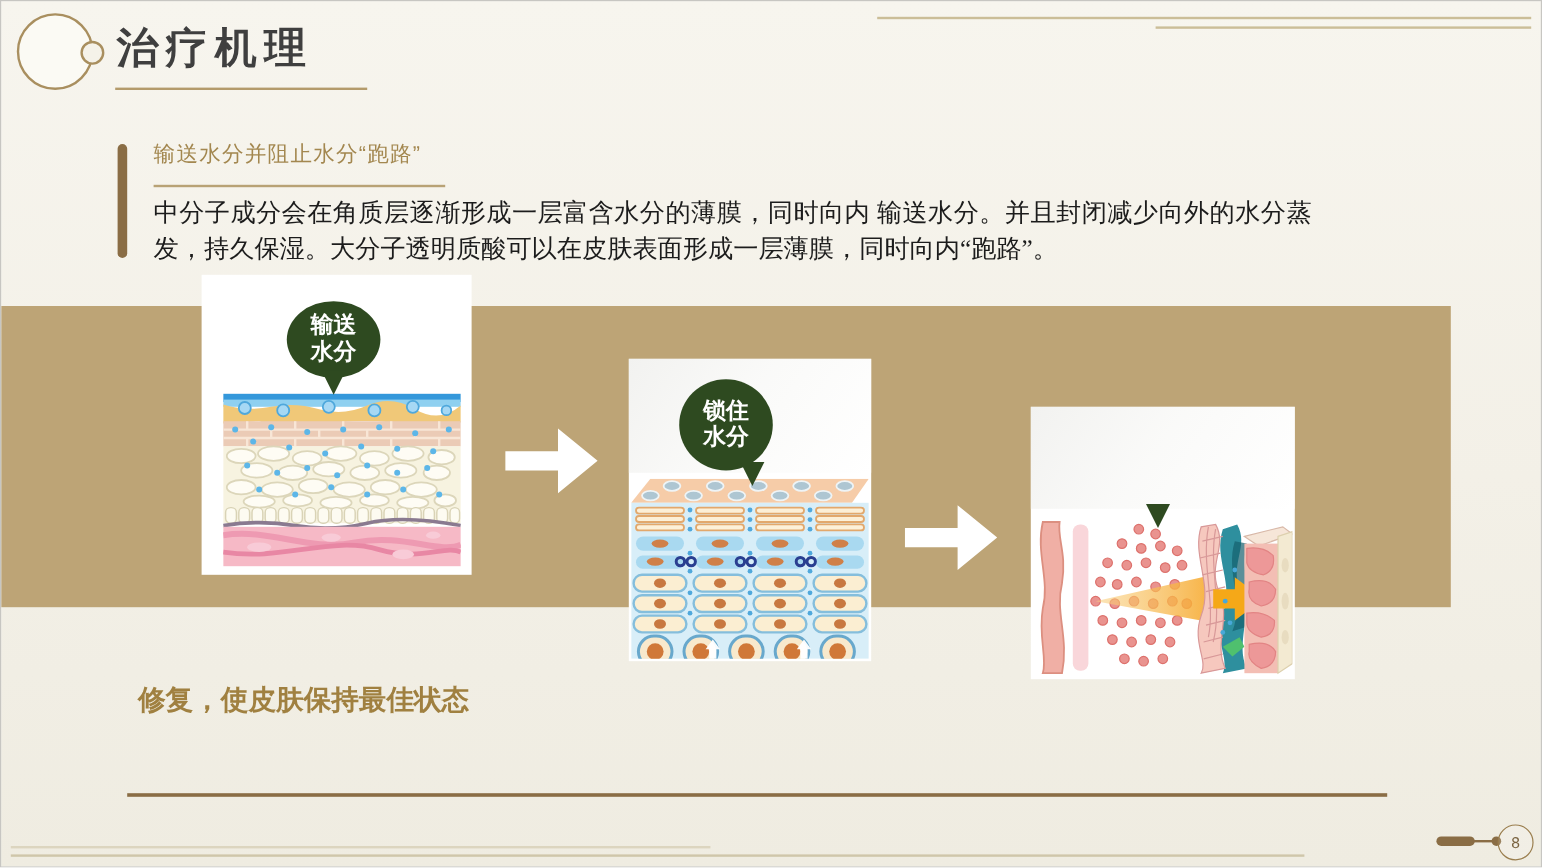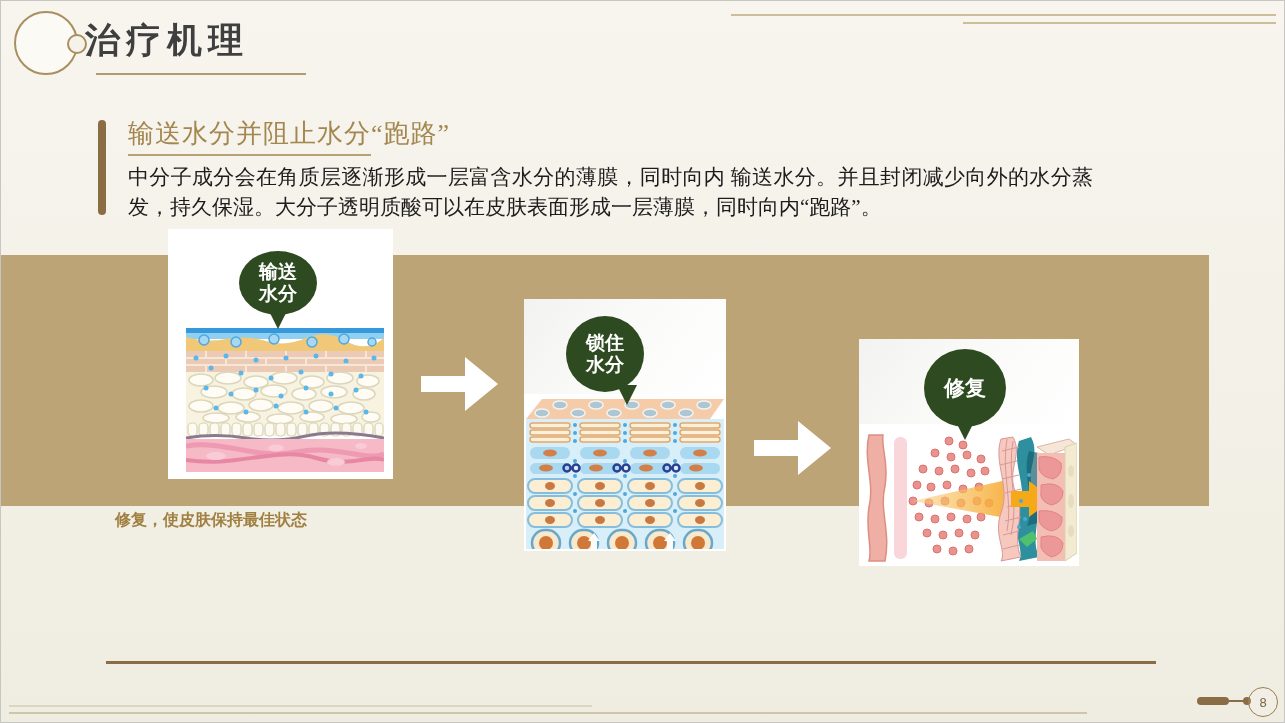--- a/index.html
+++ b/index.html
@@ -6,27 +6,27 @@
   body{font-family:"Liberation Sans","DejaVu Sans",sans-serif;}
   .slide{
     position:relative;width:1285px;height:723px;box-sizing:border-box;
     border:1px solid #c7c6c2;overflow:hidden;
     background:linear-gradient(180deg,#f7f5ee 0%,#f3f0e7 55%,#efece1 100%);
   }
   .abs{position:absolute;}
   
   .logo-big{left:13px;top:10px;width:60px;height:60px;border:2px solid #a98f5f;border-radius:50%;background:#fbfaf4;}
   .logo-small{left:66px;top:33px;width:16px;height:16px;border:2px solid #a98f5f;border-radius:50%;background:#f5f2e9;z-index:2;}
-  .page-title{left:84px;top:16px;font-family:"Liberation Serif","DejaVu Serif",serif;font-size:35px;font-weight:bold;color:#3f3f3f;letter-spacing:6px;}
+  .page-title{left:96px;top:16px;font-family:"Liberation Serif","DejaVu Serif",serif;font-size:35px;font-weight:bold;color:#3f3f3f;letter-spacing:6px;}
   .title-underline{left:95px;top:72px;width:210px;height:2px;background:#b49b6b;}
   .topline1{left:730px;top:13px;width:545px;height:2px;background:#cbbe98;}
   .topline2{left:962px;top:21px;width:313px;height:2px;background:#cbbe98;}
   
   .sec1-bar{left:97px;top:119px;width:8px;height:95px;background:#8a6d45;border-radius:4px;}
-  .sec1-heading{left:127px;top:115px;font-family:Liberation Serif, serif;font-size:26px;color:#a3874f;letter-spacing:1px;}
+  .sec1-heading{left:127px;top:115px;font-family:Liberation Sans, sans-serif;font-size:18px;color:#a3874f;letter-spacing:1px;}
   .sec1-underline{left:127px;top:153px;width:243px;height:2px;background:#b8a275;}
   .sec1-body{left:127px;top:161px;width:965px;font-family:"Liberation Serif","DejaVu Serif",serif;font-size:21px;line-height:30px;color:#1c1c1c;text-align:justify;}
   .sec1-body b,.sec2-body b{font-weight:normal;}
   
   .band{left:0;top:254px;width:1208px;height:251px;background:#bda476;z-index:1;}
   .card{background:#ffffff;z-index:2;}
   .card1{left:167px;top:228px;width:225px;height:250px;}
   .card2{left:523px;top:298px;width:202px;height:252px;}
   .card3{left:858px;top:338px;width:220px;height:227px;}
   .haze{position:absolute;left:0;top:0;right:0;height:95px;background:linear-gradient(125deg,#ebebe8 0%,#f7f7f5 45%,#ffffff 100%);opacity:.65;}
@@ -35,21 +35,21 @@
   .bubble{z-index:3;background:#2e4a20;border-radius:50%;display:flex;flex-direction:column;justify-content:center;color:#ffffff;font-weight:bold;font-size:19px;line-height:22px;text-align:center;}
   .bubble-tail{width:0;height:0;border-left:10px solid transparent;border-right:10px solid transparent;border-top:20px solid #2e4a20;z-index:3;}
   .bubble1{left:238px;top:250px;width:78px;height:64px;}
   .tail1{left:267px;top:308px;}
   .bubble2{left:565px;top:315px;width:78px;height:76px;}
   .tail2{left:616px;top:384px;}
   .bubble3{left:923px;top:348px;width:82px;height:78px;font-size:21px;}
   .tail3{left:954px;top:419px;}
   .arrow{z-index:3;}
   
-  .sec2-heading{left:114px;top:509px;font-size:16px;font-weight:bold;color:#a08040;z-index:4;}
+  .sec2-heading{left:114px;top:567px;font-size:23px;font-weight:bold;color:#a08040;z-index:4;}
   .sec2-body{left:107px;top:565px;width:752px;font-family:"Liberation Serif","DejaVu Serif",serif;font-size:21.5px;line-height:28.5px;color:#141414;z-index:4;text-align:justify;}
   
   .footer-line{left:105px;top:660px;width:1050px;height:3px;background:#8a6d45;}
   .bottom-line-a{left:8px;top:704px;width:583px;height:2px;background:#dcd5bf;}
   .bottom-line-b{left:8px;top:711px;width:1078px;height:2px;background:#cfc6aa;}
   .page-bar{left:1196px;top:696px;width:32px;height:8px;border-radius:4px;background:#8a6d45;}
   .page-linkline{left:1227px;top:699px;width:19px;height:2px;background:#8a6d45;}
   .page-dot{left:1242px;top:696px;width:8px;height:8px;border-radius:50%;background:#8a6d45;}
   .page-circle{left:1247px;top:686px;width:28px;height:28px;border:1px solid #9a7e4e;border-radius:50%;display:flex;align-items:center;justify-content:center;font-size:13px;color:#7a6340;background:rgba(255,255,255,.15);}
 </style>
@@ -391,23 +391,20 @@
   <div class="abs bubble bubble1">
     <span>输送</span>
     <span>水分</span>
   </div>
   <div class="abs bubble-tail tail1"></div>
   <div class="abs bubble bubble2">
     <span>锁住</span>
     <span>水分</span>
   </div>
   <div class="abs bubble-tail tail2"></div>
-  <div class="abs bubble bubble3">
-    <span>修复</span>
-  </div>
   <div class="abs bubble-tail tail3"></div>
 
   <svg class="abs arrow" style="left:420px;top:354px;" width="78" height="58" viewBox="0 0 78 58">
     <polygon points="0,21 44,21 44,2 77,29 44,56 44,37 0,37" fill="#ffffff"></polygon>
   </svg>
   <svg class="abs arrow" style="left:753px;top:418px;" width="78" height="58" viewBox="0 0 78 58">
     <polygon points="0,21 44,21 44,2 77,29 44,56 44,37 0,37" fill="#ffffff"></polygon>
   </svg>
 
   <div class="abs sec2-heading">修复，使皮肤保持最佳状态</div>

